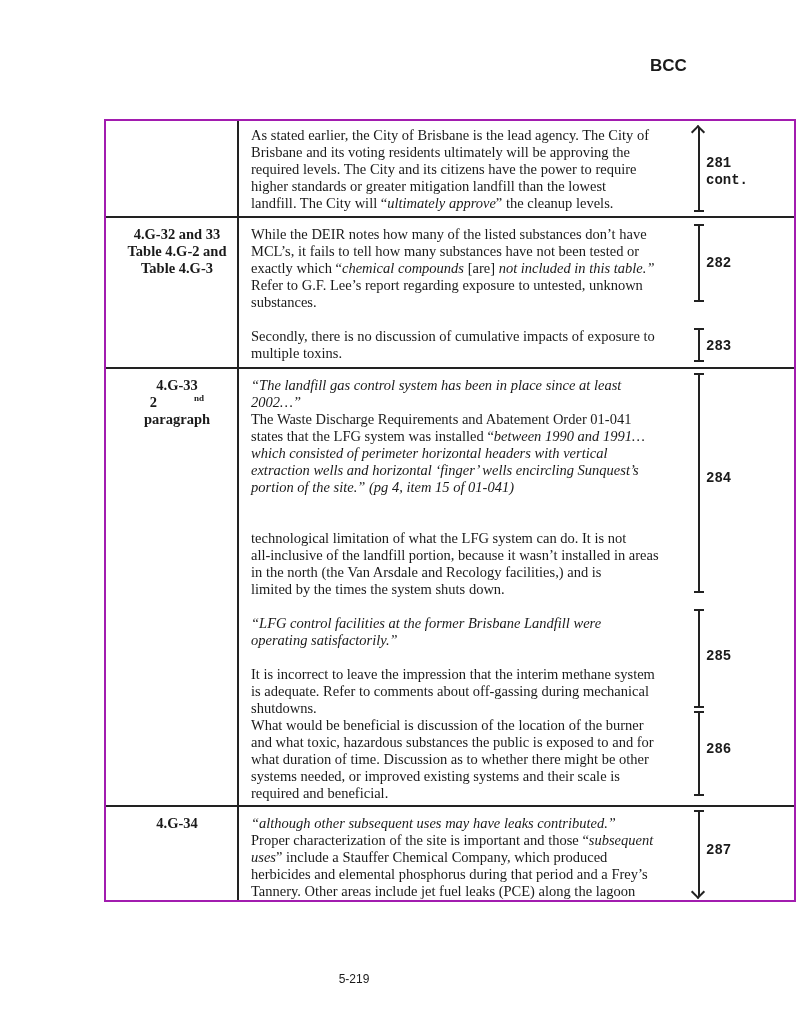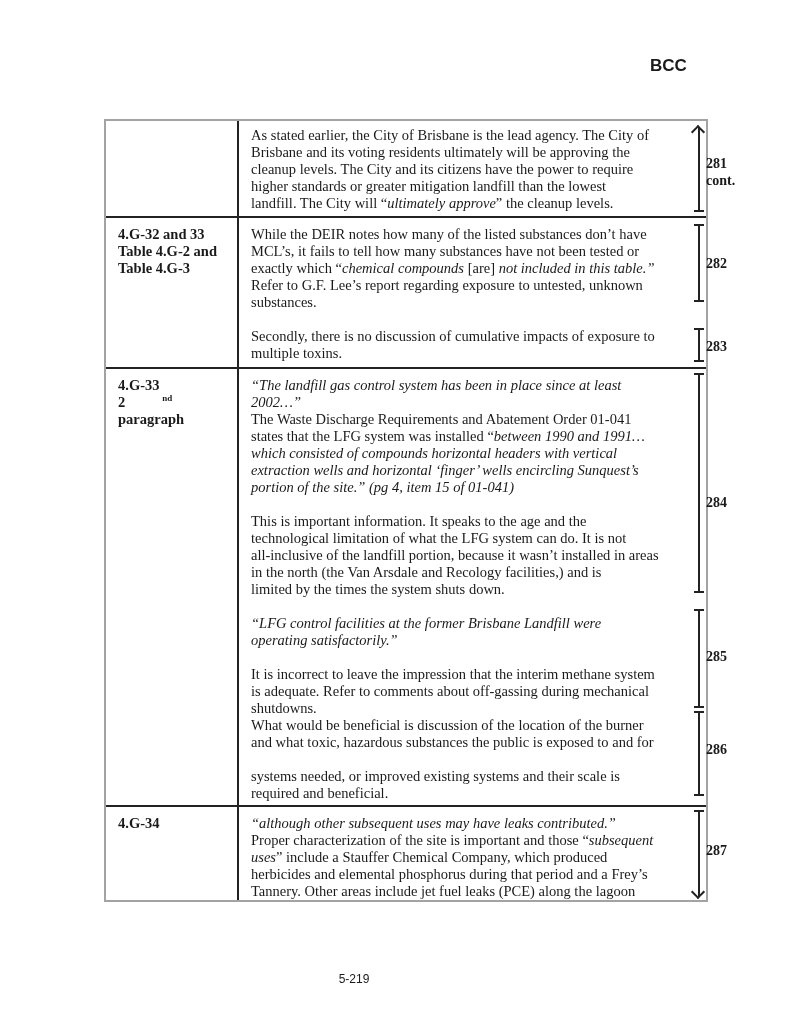--- a/index.html
+++ b/index.html
@@ -9,28 +9,28 @@
   }
   .header-code {
     position: absolute; left: 650px; top: 56px;
     font-family: "Liberation Sans", sans-serif; font-weight: bold; font-size: 17px; text-align: right;
   }
   .page-number {
     position: absolute; left: 0; width: 708px; top: 972px; text-align: center;
     font-family: "Liberation Sans", sans-serif; font-size: 12px;
   }
   .table {
-    position: absolute; left: 104px; top: 119px; width: 604px; height: 783px;
-    border: 2px solid #a3a3a3; box-sizing: border-box;
+    position: absolute; left: 104px; top: 119px; width: 692px; height: 783px;
+    border: 2px solid #a21caf; box-sizing: border-box;
   }
   .vline { position: absolute; left: 131px; top: 0; bottom: 0; width: 2px; background: #222; }
   .hline { position: absolute; left: 0; right: 0; height: 2px; background: #222; }
   .cell-ref {
     position: absolute; left: 12px; width: 118px;
-    font-family: "Liberation Serif", serif; font-weight: bold; font-size: 14.5px; line-height: 17px;
+    font-family: "Liberation Serif", serif; font-weight: bold; font-size: 14.5px; line-height: 17px; text-align: center;
   }
   .cell-body {
     position: absolute; left: 145px; width: 425px;
     font-family: "Liberation Serif", serif; font-size: 14.5px; line-height: 17px;
   }
   .cell-body p { margin: 0; }
   .cell-body .gap { height: 17px; }
   .it { font-style: italic; }
   sup { font-size: 9px; line-height: 0; margin-left: 37px; }
 
@@ -42,39 +42,39 @@
   .arrow-up::before {
     content: ""; position: absolute; left: -1px; top: -1px; width: 8px; height: 8px;
     border-left: 2px solid #222; border-top: 2px solid #222; transform: rotate(45deg); transform-origin: center;
   }
   .arrow-down::after {
     content: ""; position: absolute; left: -1px; bottom: -1px; width: 8px; height: 8px;
     border-right: 2px solid #222; border-bottom: 2px solid #222; transform: rotate(45deg);
   }
   .bracket-label {
     position: absolute; left: 706px;
-    font-family: Liberation Serif, serif; font-weight: bold; font-size: 14px; line-height: 17px;
+    font-family: Liberation Mono, monospace; font-weight: bold; font-size: 14px; line-height: 17px;
   }
 </style>
 </head>
 <body>
 
 <div class="header-code">BCC</div>
 
 <div class="table">
   <div class="vline"></div>
   <div class="hline" style="top:95px"></div>
   <div class="hline" style="top:246px"></div>
   <div class="hline" style="top:684px"></div>
 
   <div class="cell-body" style="top:6px">
     <p>
       <span>As stated earlier, the City of Brisbane is the lead agency.  The City of</span><br>
       <span>Brisbane and its voting residents ultimately will be approving the</span><br>
-      <span>cleanup levels.  The City and its citizens have the power to require</span><br>
+      <span>required levels.  The City and its citizens have the power to require</span><br>
       <span>higher standards or greater mitigation landfill than the lowest</span><br>
       <span>landfill.  The City will “</span><span class="it">ultimately approve</span><span>” the cleanup levels.</span>
     </p>
   </div>
 
   <div class="cell-ref" style="top:105px">
     <span>4.G-32 and 33</span><br>
     <span>Table 4.G-2 and</span><br>
     <span>Table 4.G-3</span>
   </div>
@@ -96,45 +96,45 @@
   <div class="cell-ref" style="top:256px">
     <span>4.G-33</span><br>
     <span>2</span><sup>nd</sup><span> paragraph</span>
   </div>
   <div class="cell-body" style="top:256px">
     <p>
       <span class="it">“The landfill gas control system has been in place since at least</span><br>
       <span class="it">2002…”</span><br>
       <span>The Waste Discharge Requirements and Abatement Order 01-041</span><br>
       <span>states that the LFG system was installed “</span><span class="it">between 1990 and 1991…</span><br>
-      <span class="it">which consisted of compounds horizontal headers with vertical</span><br>
+      <span class="it">which consisted of perimeter horizontal headers with vertical</span><br>
       <span class="it">extraction wells and horizontal ‘finger’ wells encircling Sunquest’s</span><br>
       <span class="it">portion of the site.” (pg 4, item 15 of  01-041)</span>
     </p>
     <div class="gap"></div>
     <p>
-      <span>This is important information.  It speaks to the age and the</span><br>
+      <br>
       <span>technological limitation of what the LFG system can do.  It is not</span><br>
       <span>all-inclusive of the landfill portion, because it wasn’t installed in areas</span><br>
       <span>in the north (the Van Arsdale and Recology facilities,)  and is</span><br>
       <span>limited by the times the system shuts down.</span>
     </p>
     <div class="gap"></div>
     <p>
       <span class="it">“LFG control facilities at the former Brisbane Landfill were</span><br>
       <span class="it">operating satisfactorily.”</span>
     </p>
     <div class="gap"></div>
     <p>
       <span>It is incorrect to leave the impression that the interim methane system</span><br>
       <span>is adequate.  Refer to comments about off-gassing during mechanical</span><br>
       <span>shutdowns.</span><br>
       <span>What would be beneficial is discussion of the location of the burner</span><br>
       <span>and what toxic, hazardous substances the public is exposed to and for</span><br>
-      <br>
+      <span>what duration of time.  Discussion as to whether there might be other</span><br>
       <span>systems needed, or improved existing systems and their scale is</span><br>
       <span>required and beneficial.</span>
     </p>
   </div>
 
   <div class="cell-ref" style="top:694px">
     <span>4.G-34</span>
   </div>
   <div class="cell-body" style="top:694px">
     <p>
@@ -168,21 +168,21 @@
     <div class="cap-top"></div>
     <div class="cap-bot"></div>
 </div>
 <div class="bracket-label" style="top:338px">283</div>
 
 <div class="bracket" style="top:373px;height:220px">
   <div class="stem"></div>
     <div class="cap-top"></div>
     <div class="cap-bot"></div>
 </div>
-<div class="bracket-label" style="top:494px">284</div>
+<div class="bracket-label" style="top:470px">284</div>
 
 <div class="bracket" style="top:609px;height:99px">
   <div class="stem"></div>
     <div class="cap-top"></div>
     <div class="cap-bot"></div>
 </div>
 <div class="bracket-label" style="top:648px">285</div>
 
 <div class="bracket" style="top:711px;height:85px">
   <div class="stem"></div>

